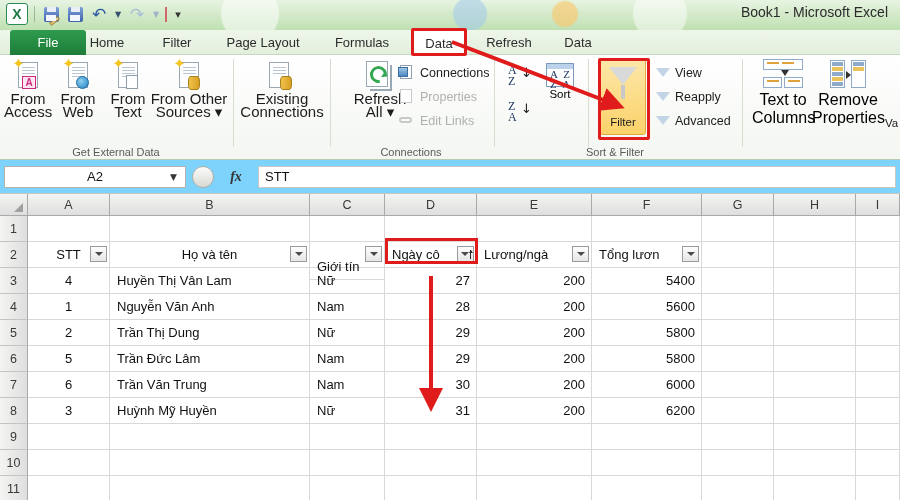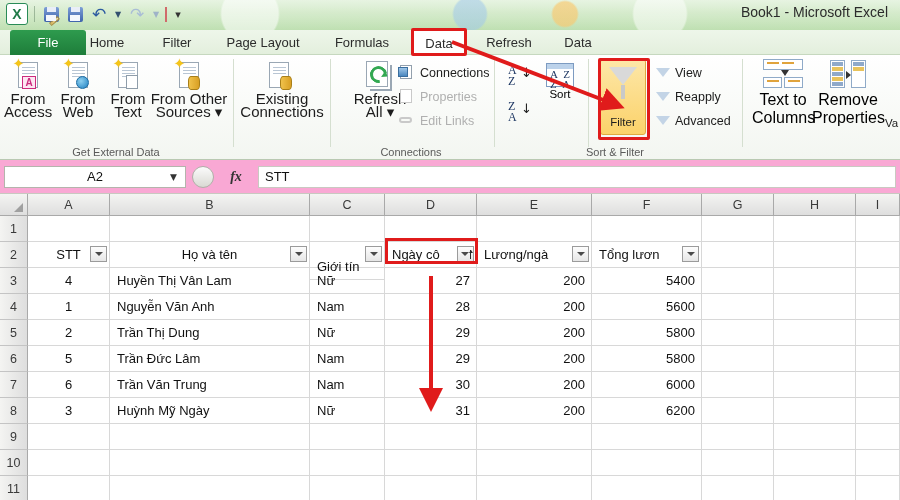--- a/index.html
+++ b/index.html
@@ -202,21 +202,21 @@
   }
   .tt-row i { position: absolute; top: 2px; height: 2px; background: #e0a33c; }
   .dup-col {
     position: absolute; width: 15px; height: 28px; background: #fff; border: 1px solid #8faac8;
   }
   .dup-col i { position: absolute; left: 1px; right: 1px; height: 4px; }
 
   
   .fbar {
     position: absolute; left: 0; top: 160px; width: 900px; height: 34px;
-    background: #f9a8d4; border-bottom: 1px solid #c8c8c0;
+    background: #7dd3fc; border-bottom: 1px solid #c8c8c0;
     display: flex; align-items: center;
   }
   .namebox {
     width: 182px; height: 22px; margin-left: 4px; background: #fff;
     border: 1px solid #b4b4ac; display: flex; align-items: center; justify-content: center;
     position: relative; font-size: 13px; color: #111;
   }
   .namebox .nb-caret { position: absolute; right: 8px; font-size: 9px; color: #333; font-family: "DejaVu Sans", sans-serif; }
   .fb-btn {
     width: 22px; height: 22px; margin-left: 6px; border-radius: 50%;
@@ -700,21 +700,21 @@
         <div class="cell r" style="left: 385px; width: 92px; top: 152px; height: 26px;">29</div>
         <div class="cell r" style="left: 477px; width: 115px; top: 152px; height: 26px;">200</div>
         <div class="cell r" style="left: 592px; width: 110px; top: 152px; height: 26px;">5800</div>
         <div class="cell c" style="left: 28px; width: 82px; top: 178px; height: 26px;">6</div>
         <div class="cell l" style="left: 110px; width: 200px; top: 178px; height: 26px;">Trần Văn Trung</div>
         <div class="cell l" style="left: 310px; width: 75px; top: 178px; height: 26px;">Nam</div>
         <div class="cell r" style="left: 385px; width: 92px; top: 178px; height: 26px;">30</div>
         <div class="cell r" style="left: 477px; width: 115px; top: 178px; height: 26px;">200</div>
         <div class="cell r" style="left: 592px; width: 110px; top: 178px; height: 26px;">6000</div>
         <div class="cell c" style="left: 28px; width: 82px; top: 204px; height: 26px;">3</div>
-        <div class="cell l" style="left: 110px; width: 200px; top: 204px; height: 26px;">Huỳnh Mỹ Ngày</div>
+        <div class="cell l" style="left: 110px; width: 200px; top: 204px; height: 26px;">Huỳnh Mỹ Huyền</div>
         <div class="cell l" style="left: 310px; width: 75px; top: 204px; height: 26px;">Nữ</div>
         <div class="cell r" style="left: 385px; width: 92px; top: 204px; height: 26px;">31</div>
         <div class="cell r" style="left: 477px; width: 115px; top: 204px; height: 26px;">200</div>
         <div class="cell r" style="left: 592px; width: 110px; top: 204px; height: 26px;">6200</div>
       </div>
 
   </div>
 
   <svg class="anno" style="left:0;top:0;width:900px;height:500px">
     <defs>

